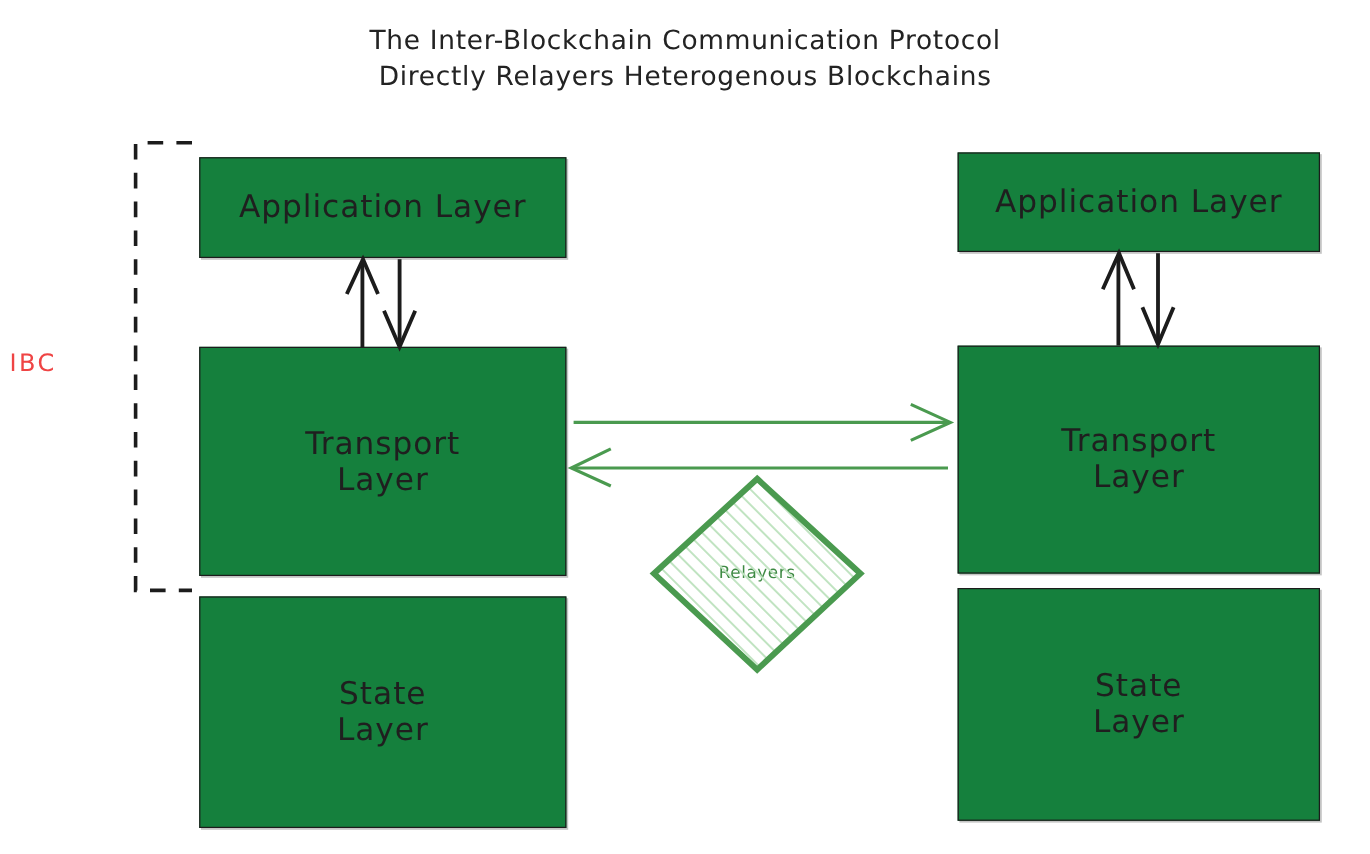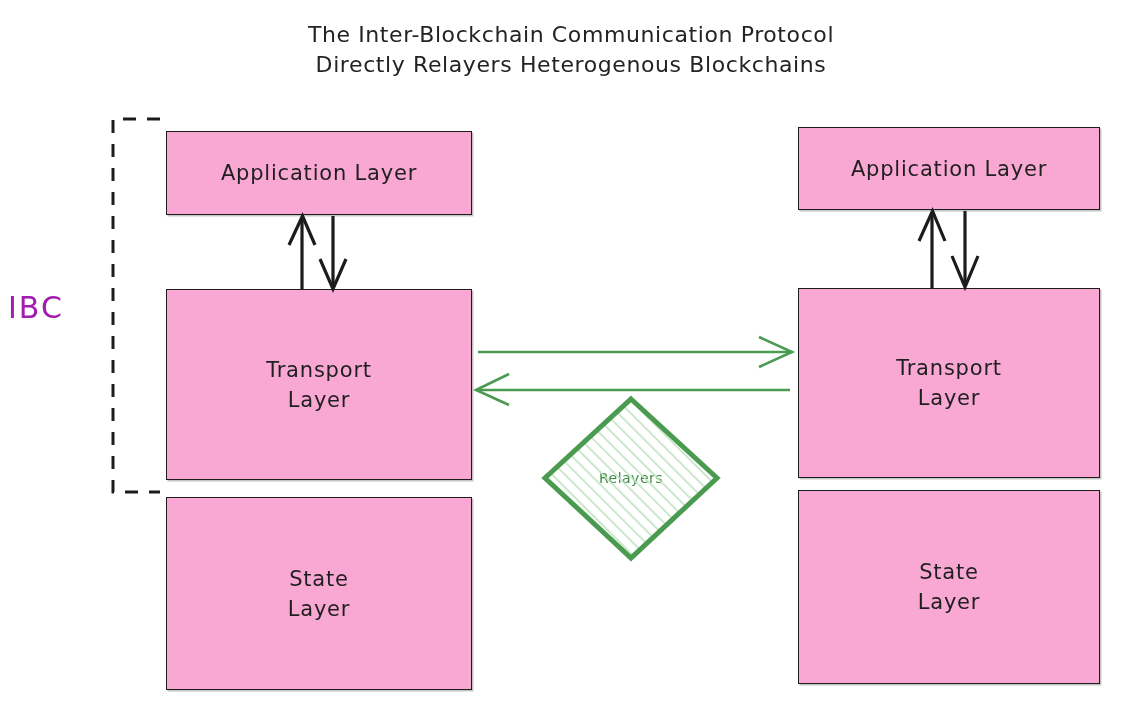--- a/index.html
+++ b/index.html
@@ -31,38 +31,38 @@
     letter-spacing: 0.6px;
     font-weight: 400;
   }
   .title-line { display: block; white-space: nowrap; }
 
   
   .ibc-label {
     position: absolute;
     left: 8px;
     top: 290px;
-    font-size: 30px;
+    font-size: 20px;
     letter-spacing: 2px;
-    color: #a21caf;
+    color: #ef4444;
     font-family: "DejaVu Sans", sans-serif;
   }
 
   
   .layer-box {
     position: absolute;
     box-sizing: border-box;
     border: 1.6px solid #1c1c1c;
-    background: #f9a8d4;
+    background: #15803d;
     display: flex;
     align-items: center;
     justify-content: center;
     text-align: center;
     color: #1f1f1f;
-    font-size: 21px;
+    font-size: 26px;
     line-height: 30px;
     letter-spacing: 0.8px;
     font-family: "DejaVu Sans", sans-serif;
     box-shadow: 1.5px 1.5px 0 rgba(60,60,60,0.30);
   }
   .layer-box .label { white-space: pre-line; }
   .relayers-text {
     position: absolute;
     color: #3f8a44;
     font-size: 14px;

